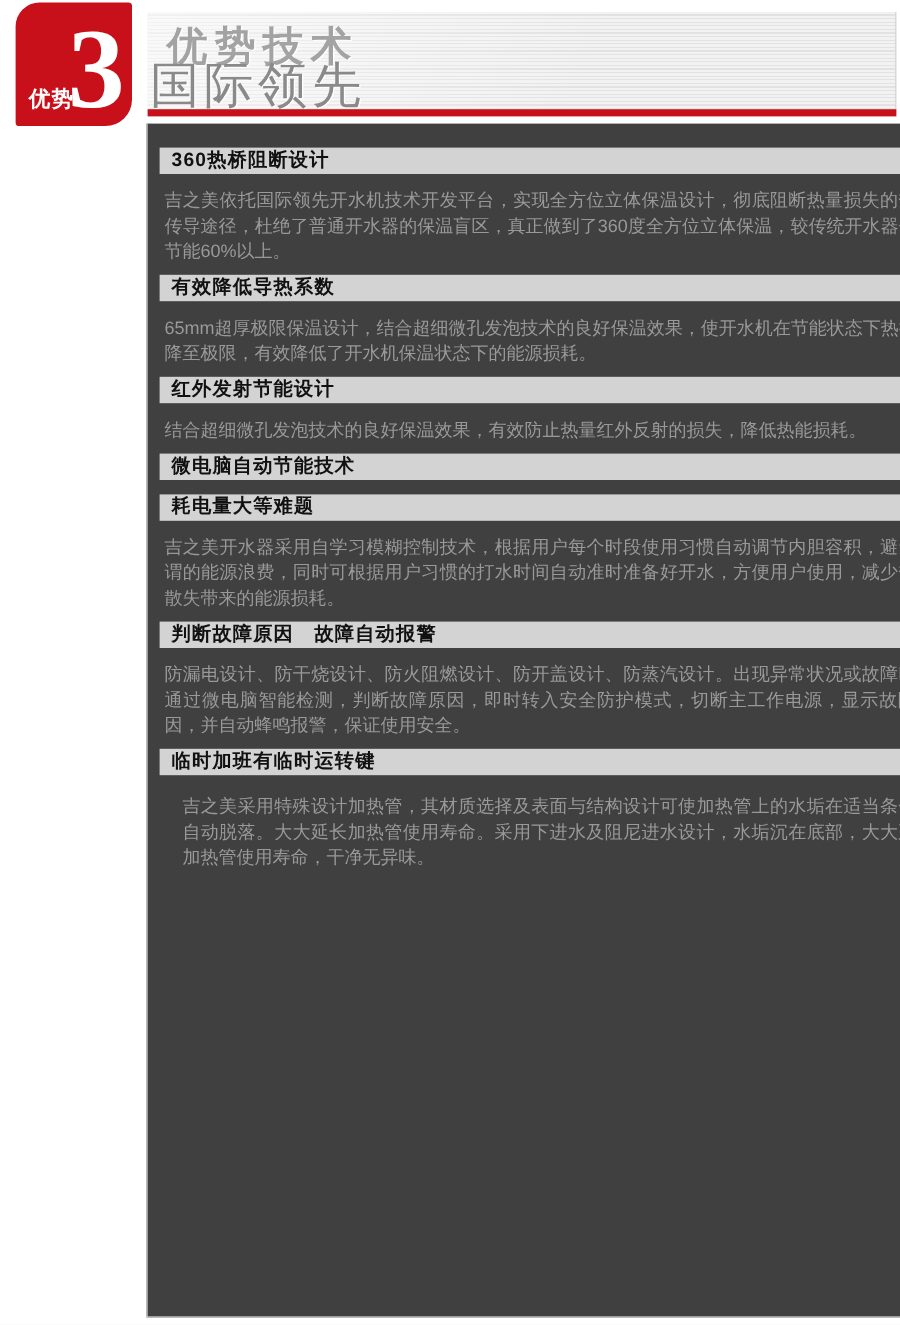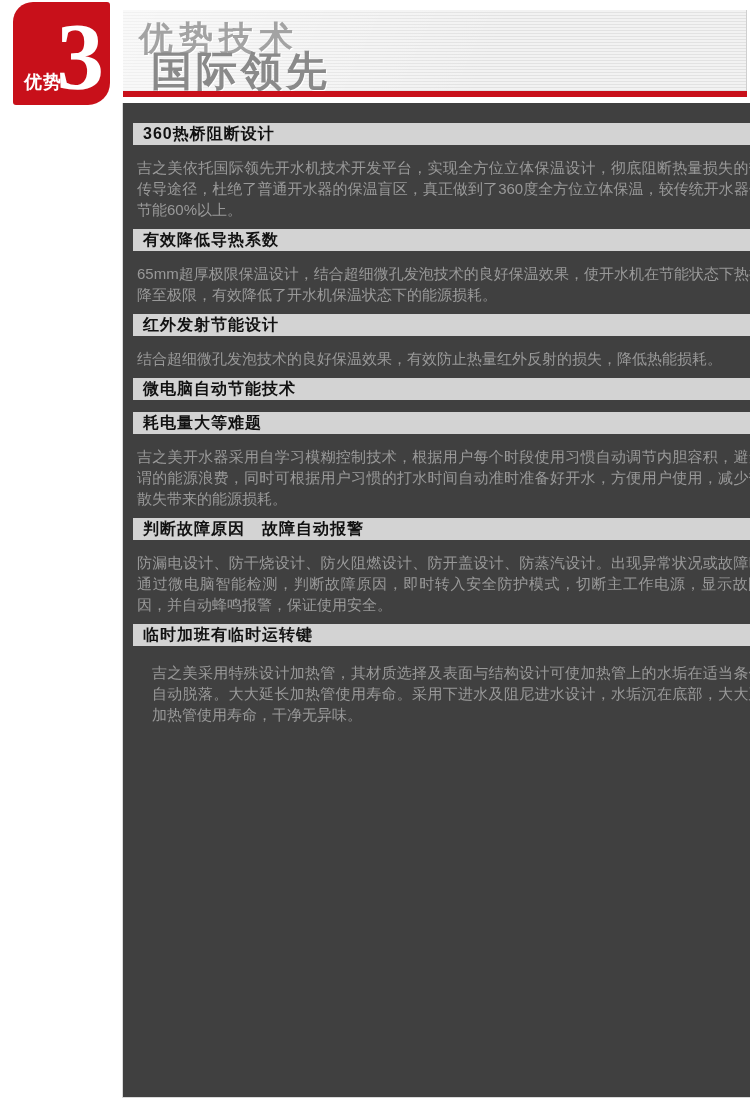--- a/index.html
+++ b/index.html
@@ -34,22 +34,22 @@
       repeating-linear-gradient(to bottom,#f2f2f2 0px,#f2f2f2 2px,#e2e2e2 2px,#e2e2e2 3px);
     border-right:1px solid #cfcfcf;
   }
   .banner-subtitle{
     position:absolute;left:16px;top:6px;
     font-size:34px;font-weight:bold;letter-spacing:6px;
     color:var(--banner-subtitle);
     text-shadow:1px 1px 0 #ffffff;
   }
   .banner-title{
-    position:absolute;left:28px;top:34px;
-    font-size:41px;font-weight:bold;letter-spacing:4px;
+    position:absolute;left:2px;top:34px;
+    font-size:41px;font-weight:normal;letter-spacing:4px;
     color:var(--banner-title);
     text-shadow:1px 1px 0 #ffffff;
   }
   .red-bar{
     position:absolute;left:123px;top:91px;width:624px;height:6px;
     background:var(--accent-red);
   }
   .badge{
     position:absolute;left:13px;top:2px;width:97px;height:103px;
     background:var(--accent-red);

